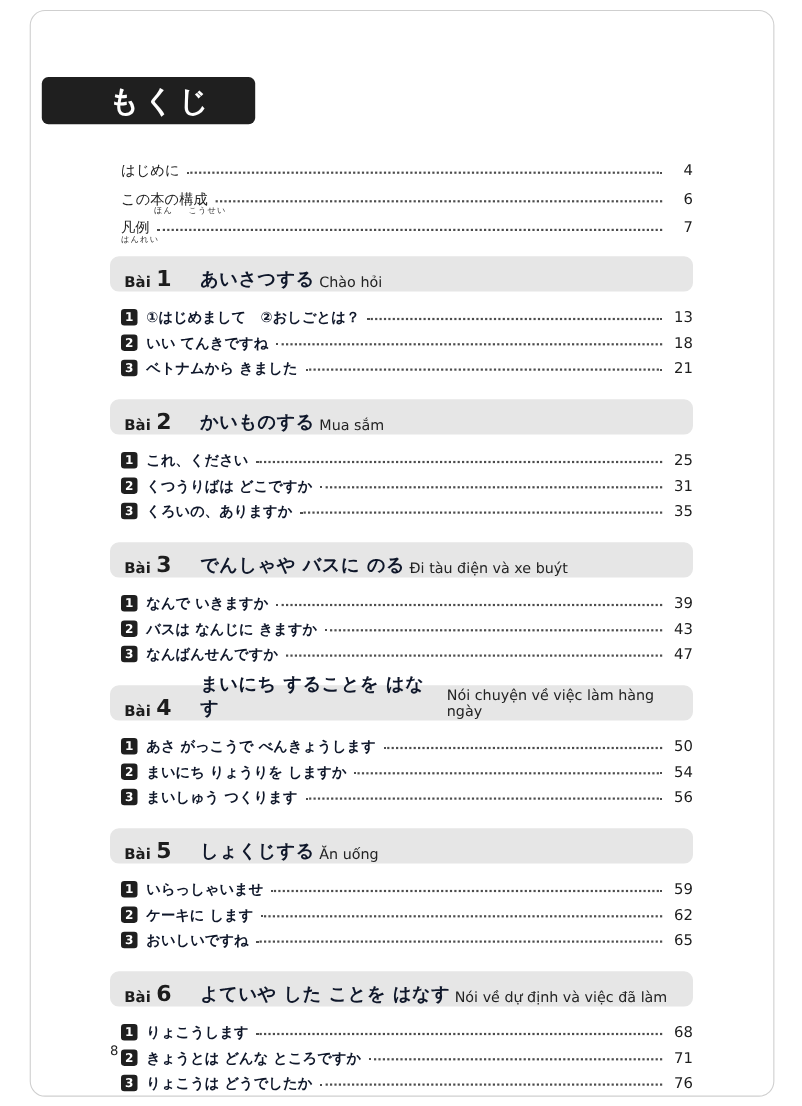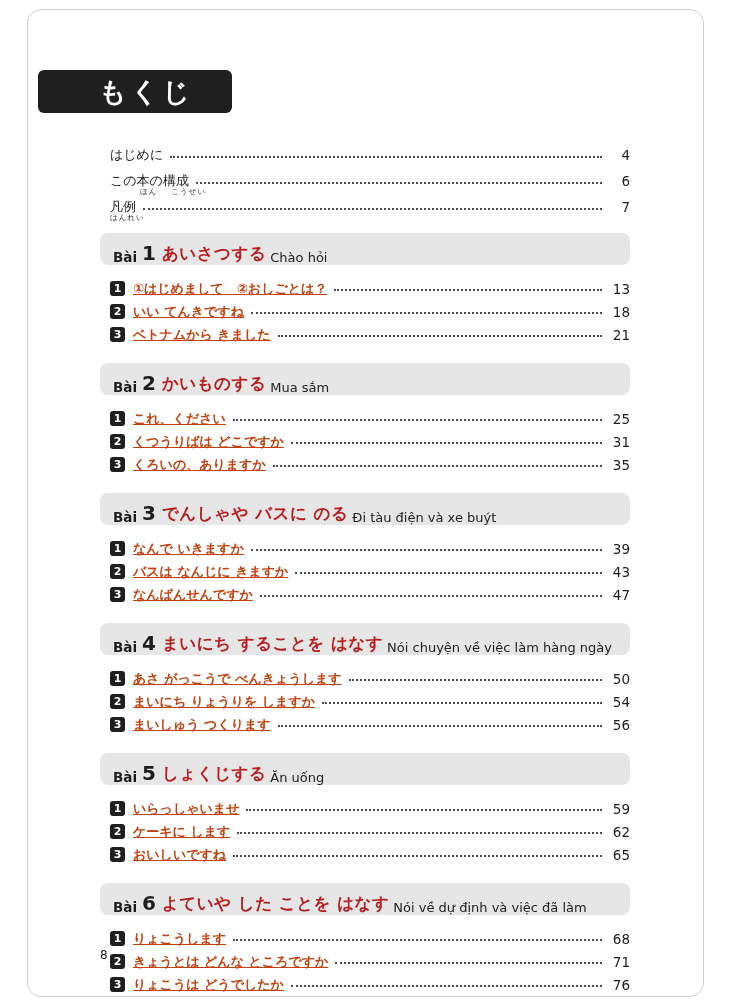--- a/index.html
+++ b/index.html
@@ -61,35 +61,35 @@
   .section-header {
     height: 32px;
     background: #e6e6e6;
     border-radius: 8px;
     display: flex; align-items: flex-end;
     padding-left: 13px;
     margin-bottom: 12px;
   }
   .lesson-label { font-size: 13.5px; font-weight: bold; color: #1d1d1d; }
   .lesson-number { font-size: 20px; font-weight: bold; margin: 0 6px 0 5px; color: #1d1d1d; }
-  .lesson-title { font-size: 16.5px; font-weight: bold; margin-left: 0; color: #b91c1c; letter-spacing: 0.5px; }
+  .lesson-title { font-size: 16.5px; font-weight: bold; margin-left: 20px; color: #0f172a; letter-spacing: 0.5px; }
   .lesson-subtitle { font-size: 13px; font-weight: normal; margin-left: 4px; color: #222; }
   .items { margin-left: 10px; }
   .toc-row {
     display: flex; align-items: center;
     height: 23px;
   }
   .num-badge {
     width: 15px; height: 15px;
     background: #1f1f1f; border-radius: 3px;
     color: #ffffff; font-size: 11px; font-weight: bold;
     display: flex; align-items: center; justify-content: center;
     margin-right: 8px; flex: none;
   }
-  .item-label { font-size: 13px; font-weight: bold; white-space: nowrap; color: #c2410c; text-decoration: underline; }
+  .item-label { font-size: 13px; font-weight: bold; white-space: nowrap; color: #0f172a; }
   .footer-page-number {
     position: absolute;
     left: 100px; top: 948px;
     font-size: 12px; color: #222;
   }
 </style>
 </head>
 <body>
 
 <div class="page-frame"></div>

